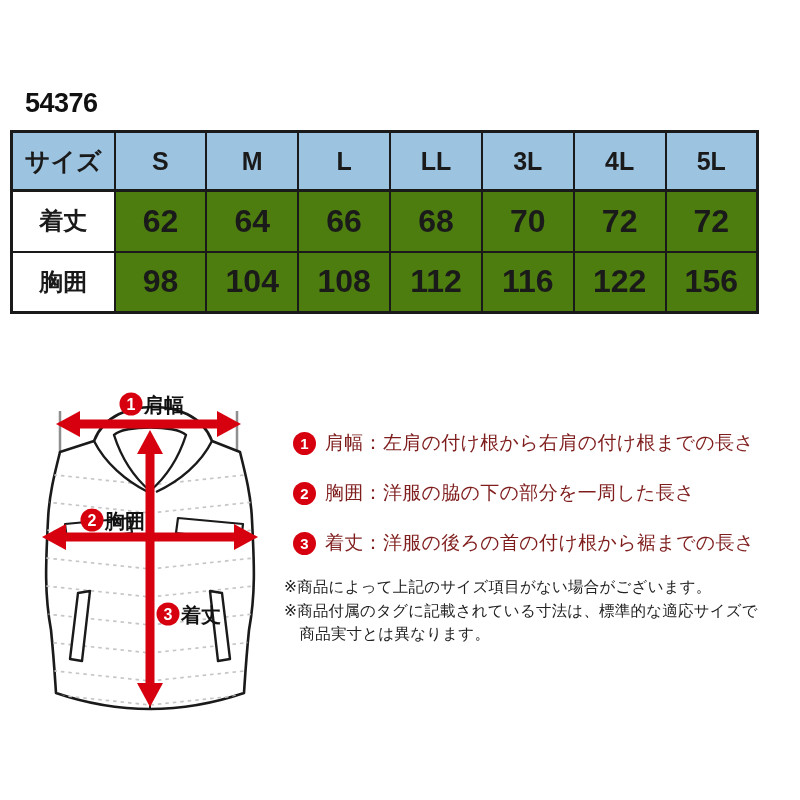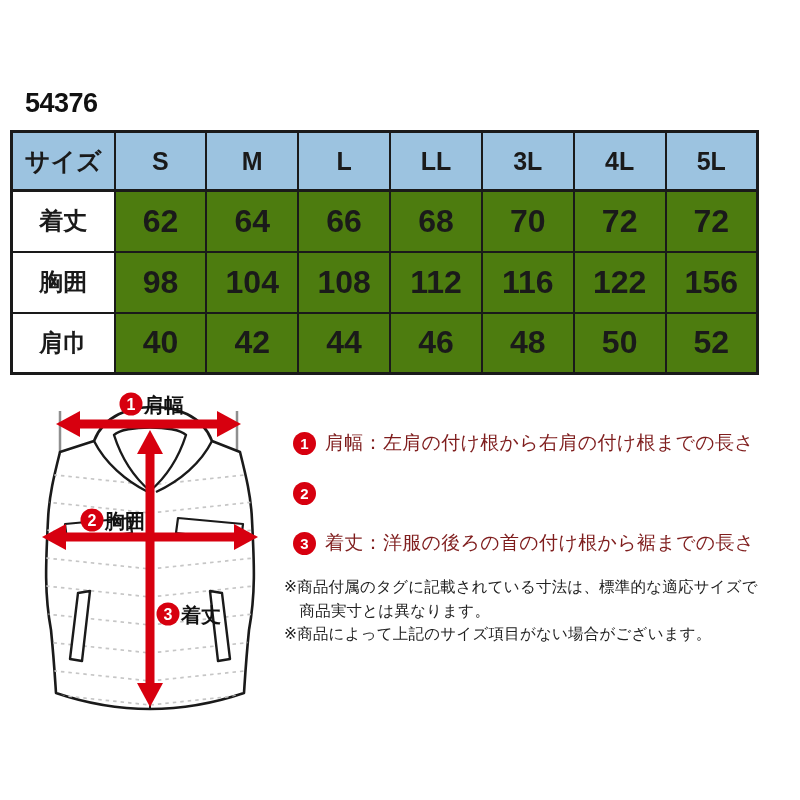--- a/index.html
+++ b/index.html
@@ -127,30 +127,20 @@
       <tr>
         <th>胸囲</th>
         <td>98</td>
         <td>104</td>
         <td>108</td>
         <td>112</td>
         <td>116</td>
         <td>122</td>
         <td>156</td>
       </tr>
-      <tr>
-        <th>肩巾</th>
-        <td>40</td>
-        <td>42</td>
-        <td>44</td>
-        <td>46</td>
-        <td>48</td>
-        <td>50</td>
-        <td>52</td>
-      </tr>
     </tbody>
   </table>
 </div>
 
 <svg class="vest-diagram" viewBox="0 0 290 345">
   <defs>
     <clipPath id="vestClip">
       <path d="M50,74 C44,98 39,118 38,142 C36,182 34,214 41,252 C44,282 45,300 46,315 Q140,347 234,315 C235,300 236,282 239,252 C246,214 244,182 242,142 C241,118 236,98 230,74 L202,63 C192,37 166,29 143,29 C120,29 94,37 84,63 Z"></path>
     </clipPath>
   </defs>
@@ -226,24 +216,25 @@
   </g>
 </svg>
 
 <div class="legend">
   <div class="legend-item">
     <span class="legend-badge">1</span>
     <span class="legend-text">肩幅：左肩の付け根から右肩の付け根までの長さ</span>
   </div>
   <div class="legend-item">
     <span class="legend-badge">2</span>
+    <span class="legend-text">胸囲：洋服の脇の下の部分を一周した長さ</span>
   </div>
   <div class="legend-item">
     <span class="legend-badge">3</span>
     <span class="legend-text">着丈：洋服の後ろの首の付け根から裾までの長さ</span>
   </div>
 </div>
 
 <div class="notes">
+  <p class="note-line">※商品によって上記のサイズ項目がない場合がございます。</p>
   <p class="note-line">※商品付属のタグに記載されている寸法は、標準的な適応サイズで
 商品実寸とは異なります。</p>
-  <p class="note-line">※商品によって上記のサイズ項目がない場合がございます。</p>
 </div>
 
 </body></html>

